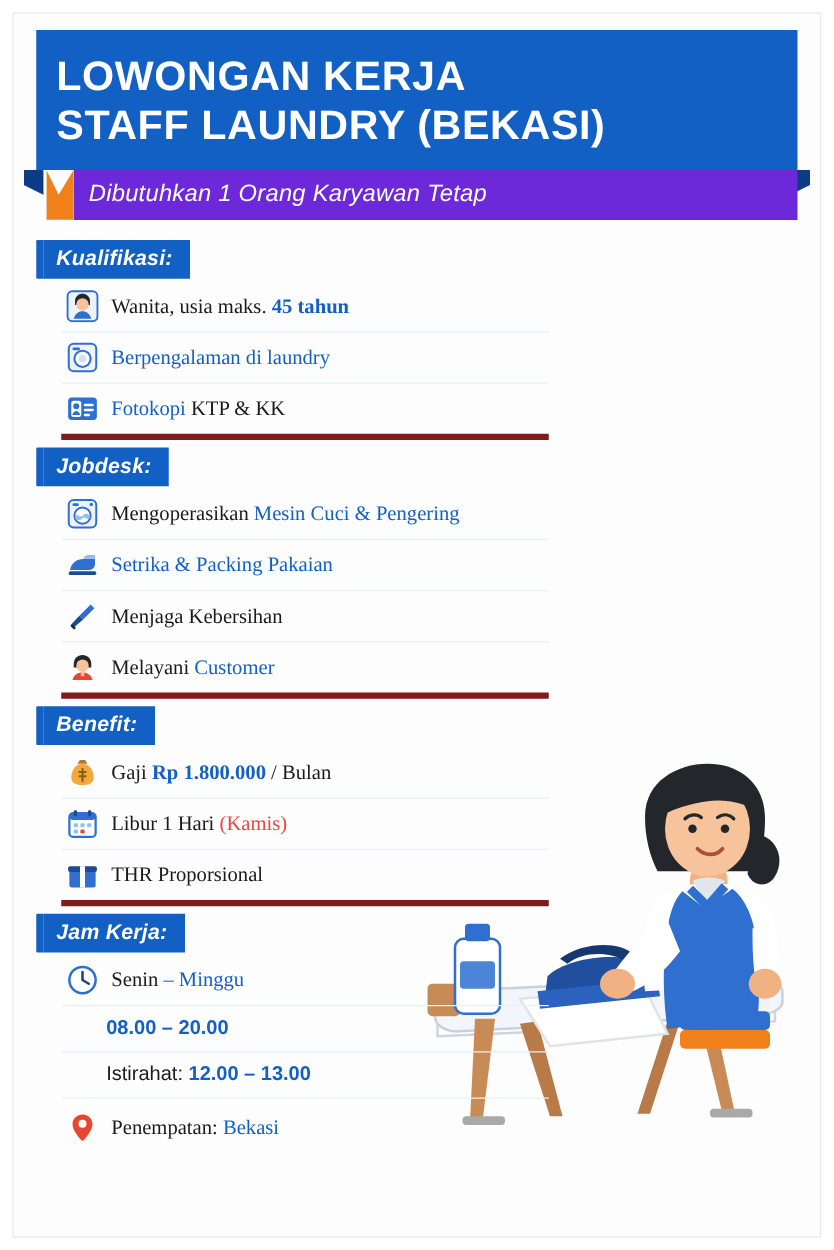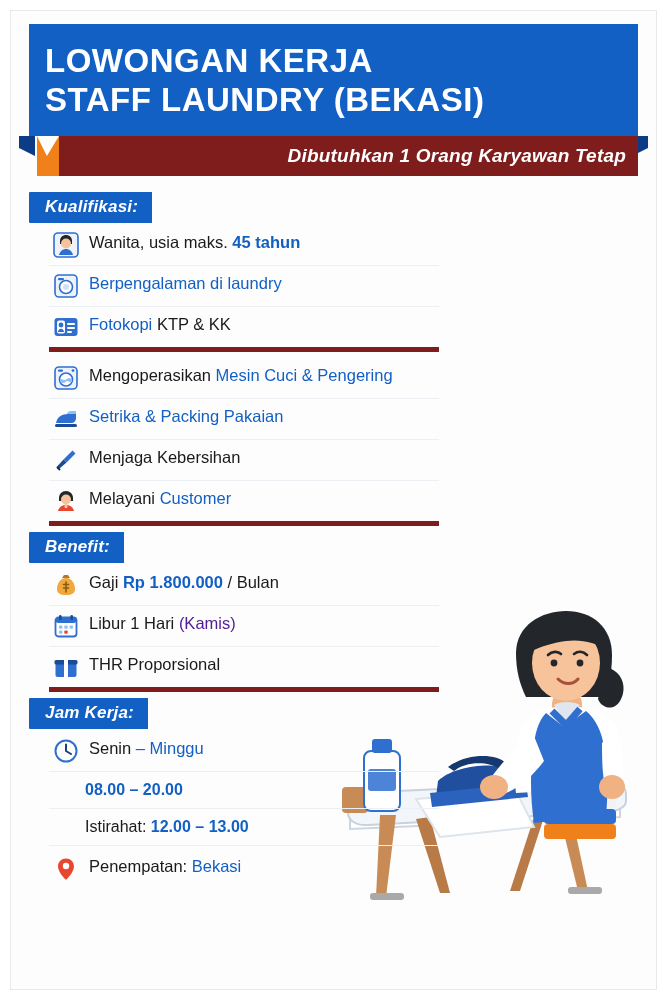--- a/index.html
+++ b/index.html
@@ -64,26 +64,26 @@
   }
   .header-main .line2 { font-size: 33px; }
 
   .subbar-wrap {
     position: relative;
     z-index: 3;
     margin: 0 18px 0 48px;
   }
   .subbar {
     position: relative;
-    background: #7f1d1d;
+    background: #6d28d9;
     color: #ffffff;
-    font-weight: bold;
+    font-weight: normal;
     font-style: italic;
     font-size: 19px;
-    text-align: right;
+    text-align: left;
     padding: 9px 12px;
     letter-spacing: 0.2px;
   }
   .subbar::after {
     content: "";
     position: absolute;
     left: -22px;
     top: 0;
     width: 22px;
     height: 100%;
@@ -114,42 +114,44 @@
     color: #ffffff;
     font-weight: bold;
     font-size: 17px;
     padding: 5px 14px 6px 10px;
     font-style: italic;
     letter-spacing: 0.2px;
   }
   .items { padding: 0 0 0 20px; }
   .item {
     display: flex;
+    align-items: center;
     gap: 10px;
     border-bottom: 1px solid #eceff3;
     padding: 7px 0 7px 4px;
     min-height: 26px;
+    font-family: Liberation Serif, serif;
   }
   .item:last-child { border-bottom: 5px solid #7f1d1d; }
   .item-icon {
     width: 26px;
     height: 26px;
     flex: 0 0 26px;
     display: flex;
     align-items: center;
     justify-content: center;
   }
   .item-text {
     font-size: 16.5px;
     color: #1a1a1a;
     line-height: 1.25;
   }
   .item-text .hl { color: #1360c4; font-weight: bold; }
   .item-text .hl-reg { color: #1360c4; }
-  .item-text .muted { color: #4c1d95; }
+  .item-text .muted { color: #ef4444; }
   .sub-item {
     display: flex;
     align-items: center;
     border-bottom: 1px solid #eceff3;
     padding: 7px 0 7px 36px;
     min-height: 22px;
   }
   .sub-item .item-text { font-size: 16px; }
 
   .narrow { max-width: 390px; }
@@ -295,20 +297,24 @@
                   <rect x="14" y="17" width="5" height="2" rx="1" fill="#ffffff"></rect>
                 </svg>
           </span>
           <span class="item-text"><span class="hl-reg">Fotokopi</span><span> KTP &amp; KK</span></span>
         </div>
 
       </div>
     </div>
 
     <div class="section">
+      <div class="section-title-row">
+        <div class="title-tick"></div>
+        <div class="section-title">Jobdesk:</div>
+      </div>
       <div class="items narrow">
 
         <div class="item">
           <span class="item-icon">
             <svg viewBox="0 0 26 26" width="26" height="26">
                   <rect x="2" y="2" width="22" height="22" rx="4" fill="#eef3fb" stroke="#2f6fd0" stroke-width="1.6"></rect>
                   <circle cx="13" cy="14.5" r="6.5" fill="#ffffff" stroke="#2f6fd0" stroke-width="1.6"></circle>
                   <path d="M7 14.5c2-2 4 2 6 0s4-2 6 0v2c-2 2-4-2-6 0s-4 2-6 0z" fill="#8fc0f5"></path>
                   <rect x="5" y="4.5" width="5" height="2.2" rx="1" fill="#2f6fd0"></rect>
                   <circle cx="20" cy="5.6" r="1.4" fill="#2f6fd0"></circle>

